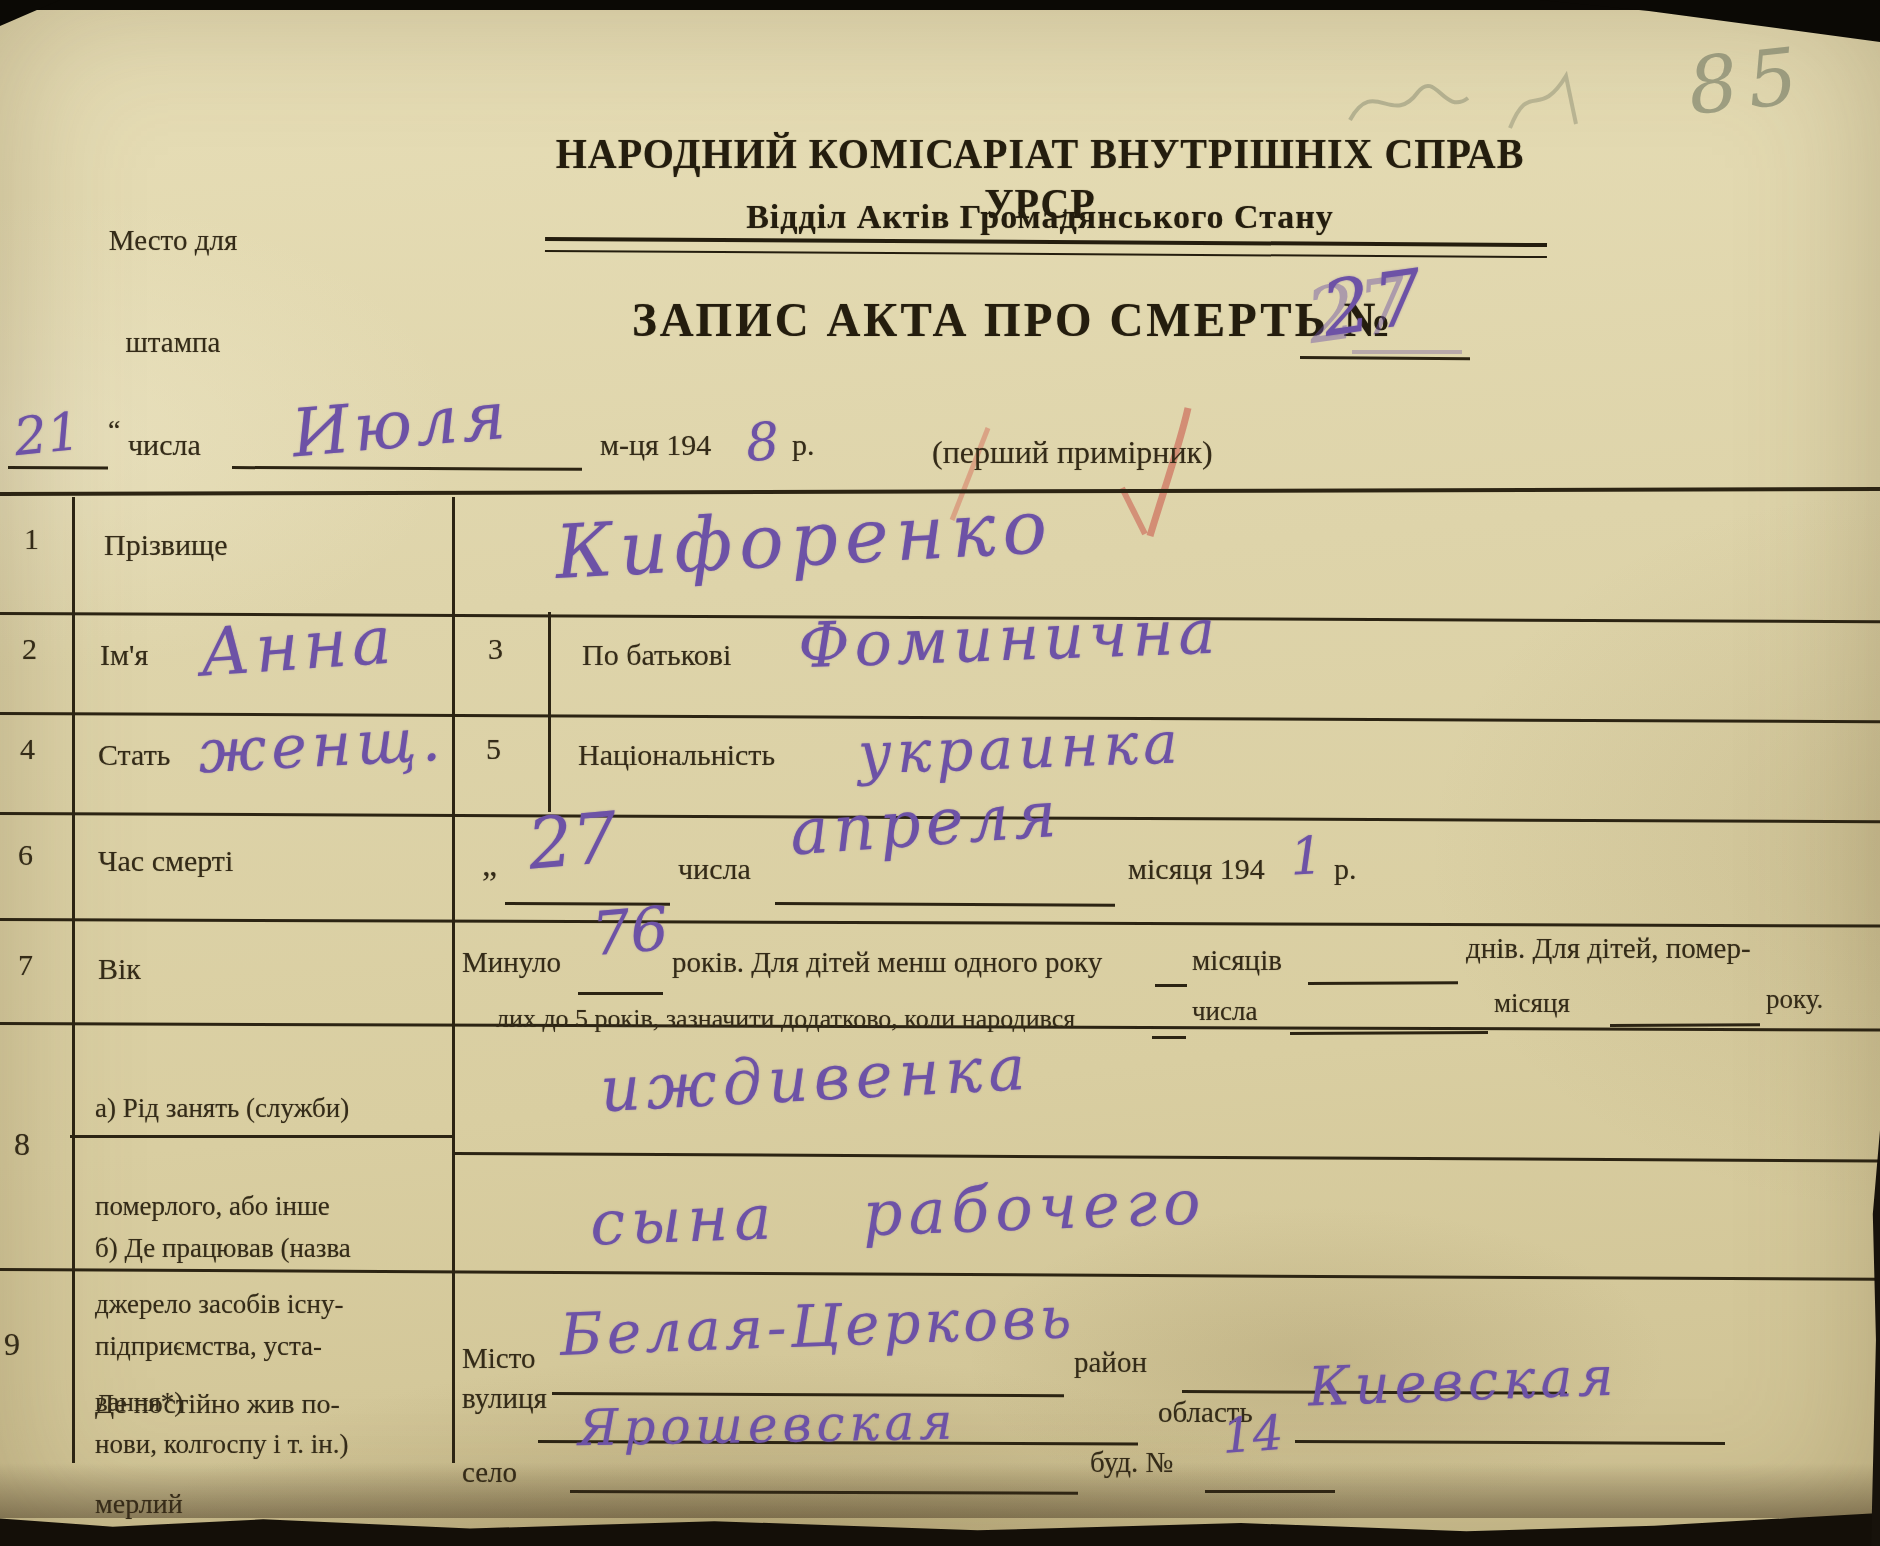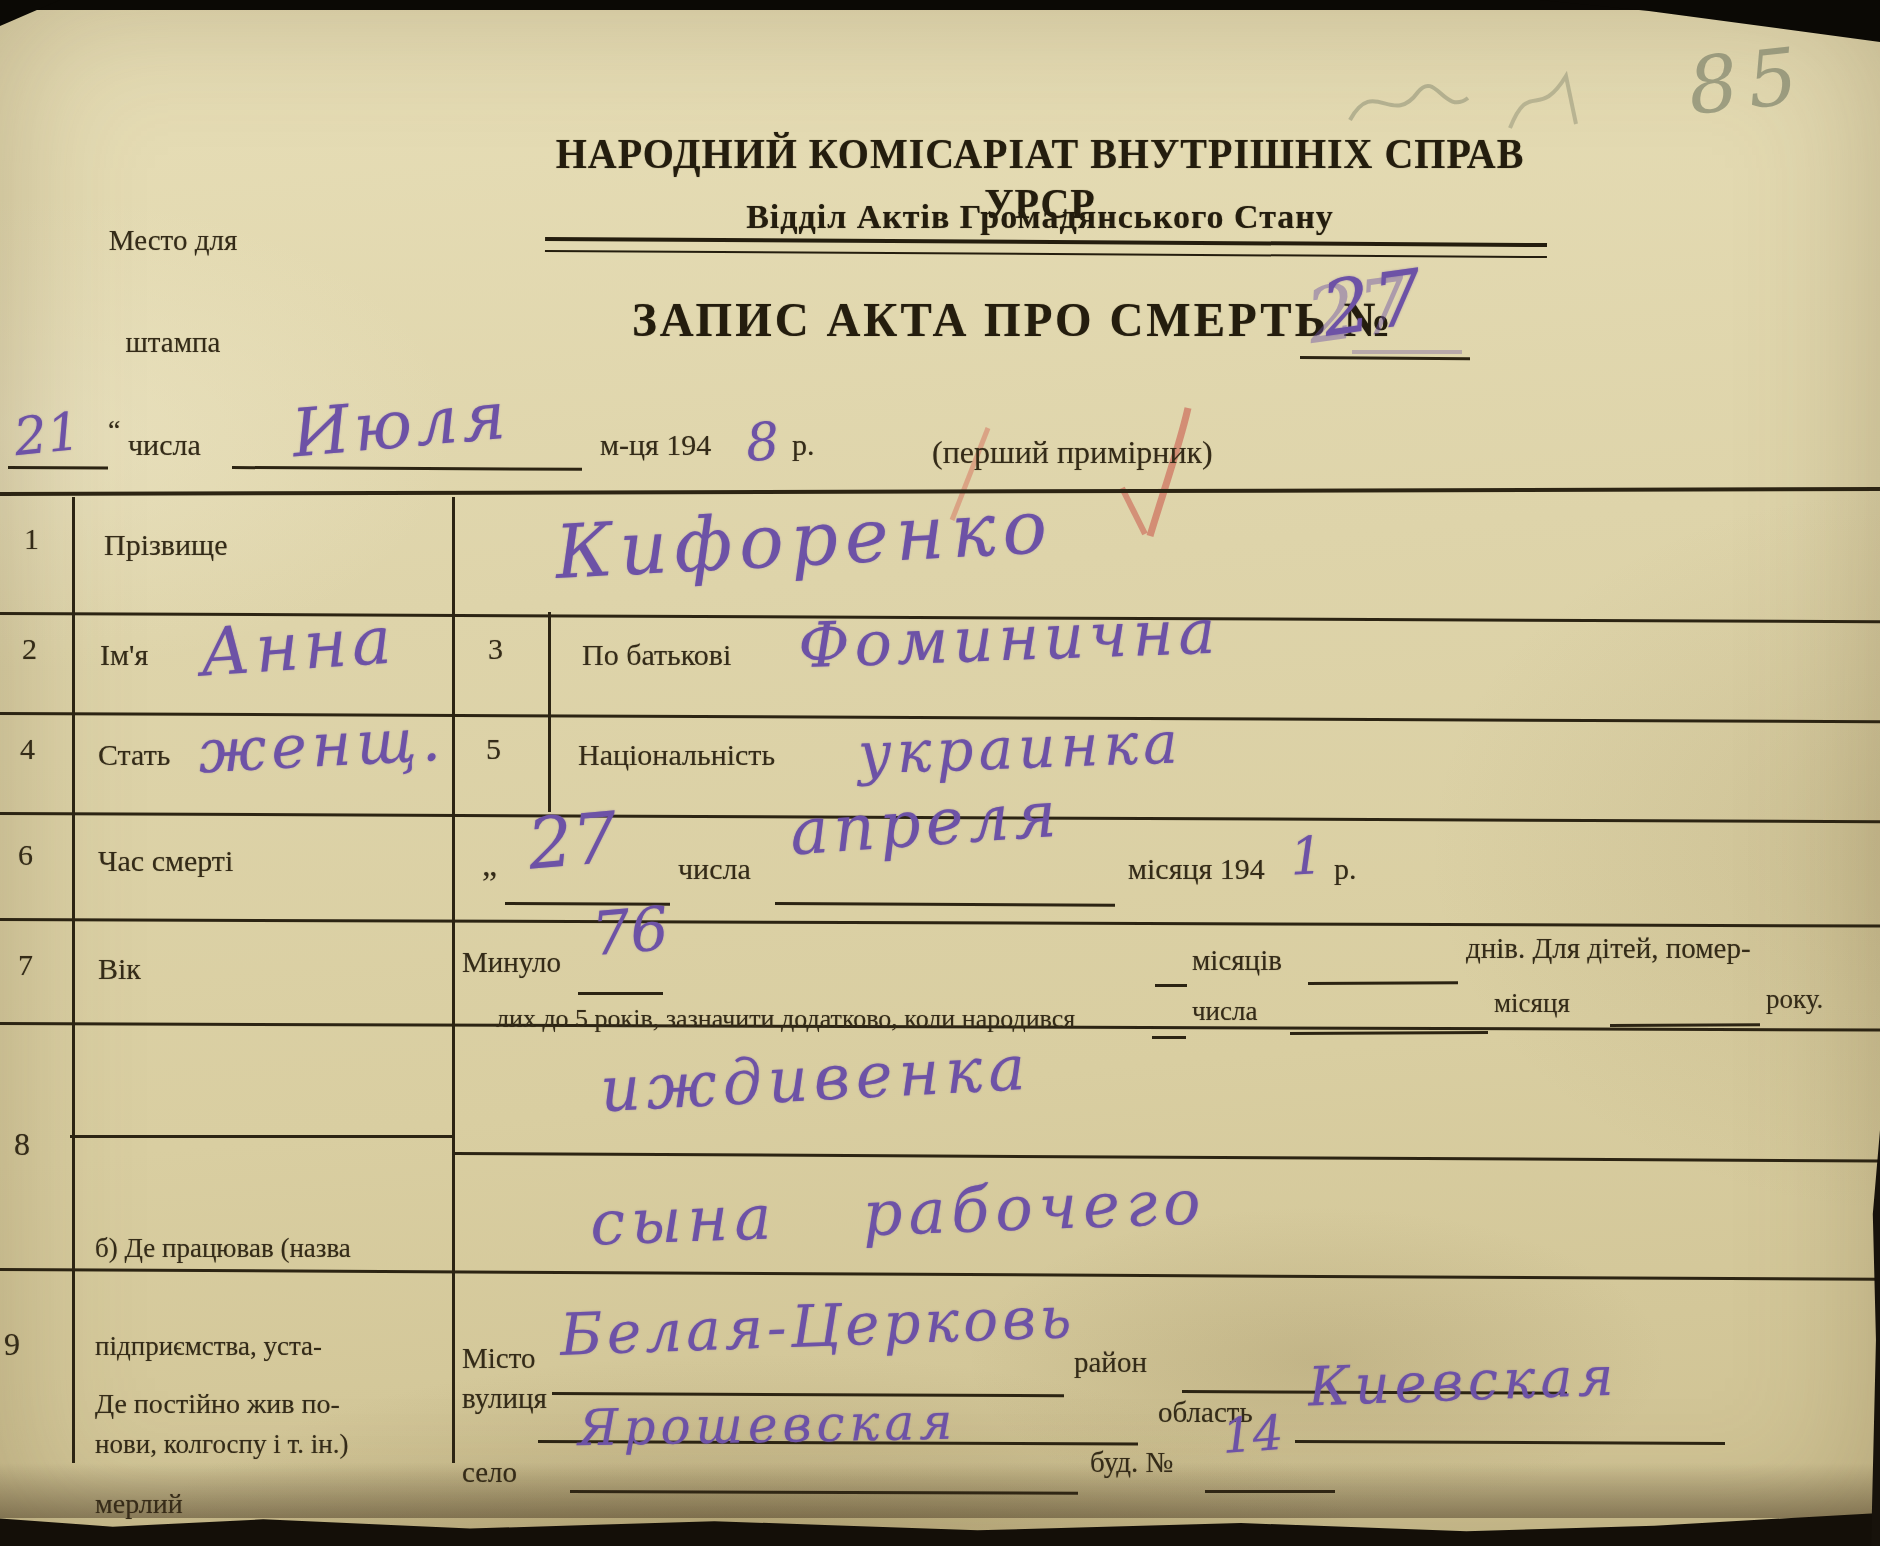--- a/index.html
+++ b/index.html
@@ -109,33 +109,40 @@
   <div class="hw" style="left:790px;top:786px;font-size:64px;letter-spacing:5px;transform:rotate(-4deg);">апреля</div>
   <div class="pr" style="left:1128px;top:852px;font-size:30px;">місяця 194</div>
   <div class="hw" style="left:1290px;top:826px;font-size:52px;transform:rotate(-3deg);">1</div>
   <div class="pr" style="left:1334px;top:852px;font-size:30px;">р.</div>
 
   <div class="pr" style="left:18px;top:948px;font-size:30px;">7</div>
   <div class="pr" style="left:98px;top:952px;font-size:30px;">Вік</div>
   <div class="pr" style="left:462px;top:946px;font-size:29px;">Минуло</div>
   <div class="rl" style="left:578px;top:992px;width:85px;"></div>
   <div class="hw" style="left:592px;top:896px;font-size:60px;transform:rotate(-5deg);">76</div>
+  <div class="pr" style="left:672px;top:946px;font-size:29px;">років. Для дітей менш одного року</div>
   <div class="rl" style="left:1155px;top:984px;width:32px;"></div>
   <div class="pr" style="left:1192px;top:944px;font-size:29px;">місяців</div>
   <div class="rl" style="left:1308px;top:982px;width:150px;transform:rotate(-0.3deg);"></div>
   <div class="pr" style="left:1466px;top:932px;font-size:29px;">днів. Для дітей, помер-</div>
   <div class="pr" style="left:496px;top:998px;font-size:26px;margin-top:6px;">лих до 5 років, зазначити додатково, коли народився</div>
   <div class="rl" style="left:1152px;top:1036px;width:34px;"></div>
   <div class="pr" style="left:1192px;top:996px;font-size:27px;">числа</div>
   <div class="rl" style="left:1290px;top:1032px;width:198px;transform:rotate(-0.3deg);"></div>
   <div class="pr" style="left:1494px;top:988px;font-size:27px;">місяця</div>
   <div class="rl" style="left:1610px;top:1024px;width:150px;transform:rotate(-0.3deg);"></div>
   <div class="pr" style="left:1766px;top:984px;font-size:27px;">року.</div>
 
   <div class="pr" style="left:14px;top:1126px;font-size:32px;">8</div>
+  <div class="pr lblblock" style="left:95px;top:1028px;width:365px;font-size:27px;">
+    <div>а) Рід занять (служби)</div>
+    <div>померлого, або інше</div>
+    <div>джерело засобів існу-</div>
+    <div>вання*)</div>
+  </div>
   <div class="hw" style="left:600px;top:1042px;font-size:62px;letter-spacing:6px;transform:rotate(-3deg);">иждивенка</div>
   <div class="pr lblblock" style="left:95px;top:1168px;width:365px;font-size:27px;">
     <div>б) Де працював (назва</div>
     <div>підприємства, уста-</div>
     <div>нови, колгоспу і т. ін.)</div>
   </div>
   <div class="hw" style="left:590px;top:1176px;font-size:62px;letter-spacing:6px;word-spacing:60px;transform:rotate(-2deg);">сына рабочего</div>
 
   <div class="pr" style="left:4px;top:1326px;font-size:32px;">9</div>
   <div class="pr lblblock" style="left:95px;top:1322px;width:365px;font-size:28px;">

